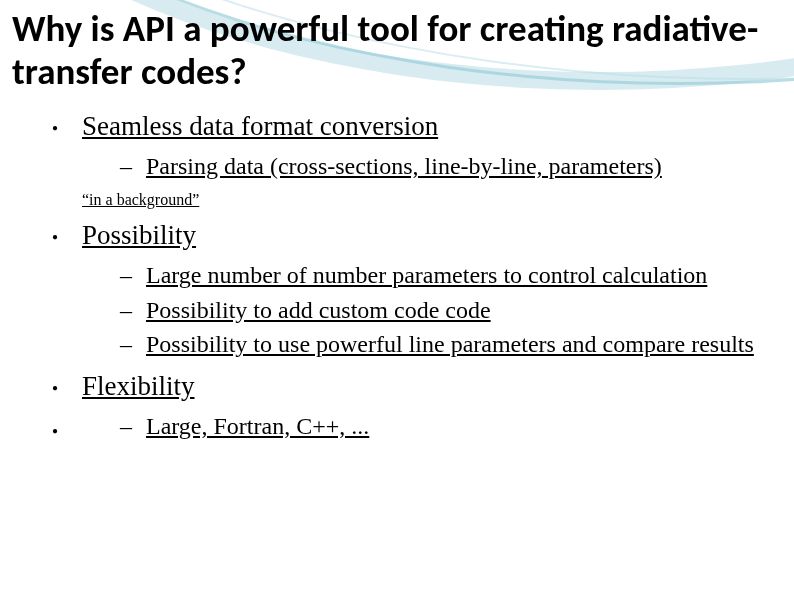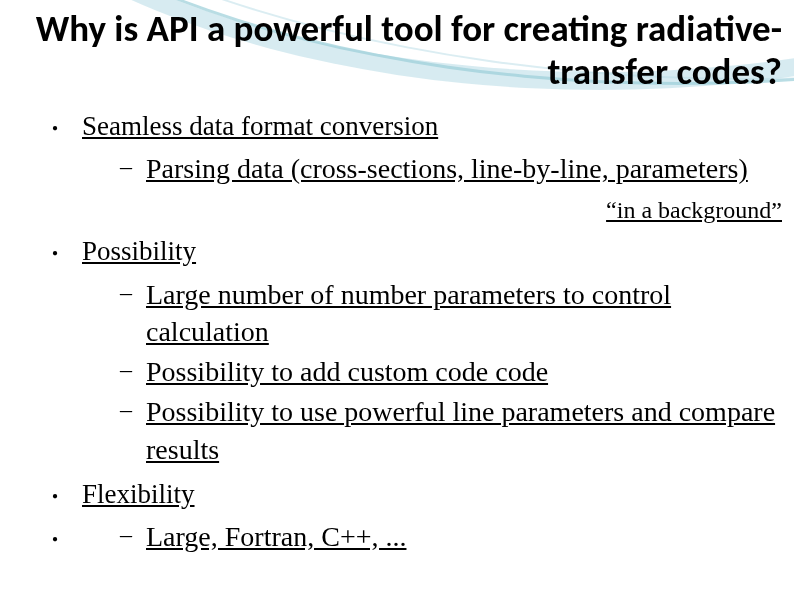--- a/index.html
+++ b/index.html
@@ -48,21 +48,20 @@
   }
   .title {
     font-family: Calibri, "Segoe UI", Arial, sans-serif;
     font-weight: 700;
     font-size: 37px;
     line-height: 1.15;
     color: #000;
     margin-bottom: 14px;
     position: relative;
     z-index: 2;
-    text-align: right;
   }
   ul.level1 {
     list-style: none;
     margin-left: 40px;
   }
   ul.level1 > li {
     position: relative;
     padding-left: 30px;
     font-size: 27px;
     line-height: 1.45;
@@ -79,38 +78,37 @@
   }
   ul.level2 {
     list-style: none;
     margin-left: 38px;
     margin-top: 4px;
     margin-bottom: 6px;
   }
   ul.level2 > li {
     position: relative;
     padding-left: 26px;
-    font-size: 28px;
+    font-size: 24px;
     line-height: 1.35;
     margin-bottom: 2px;
   }
   ul.level2 > li::before {
     content: "–";
     position: absolute;
     left: 0;
     top: 0;
     font-size: 24px;
     color: #000;
   }
   .wrap-note {
-    font-size: 24px;
+    font-size: 16px;
     line-height: 1.35;
     margin-left: 0;
     margin-bottom: 6px;
-    text-align: right;
   }
 </style>
 </head>
 <body>
 
 <div class="arc arc1"></div>
 <div class="arc arc2"></div>
 <div class="arc arc3"></div>
 
 <div class="slide">

